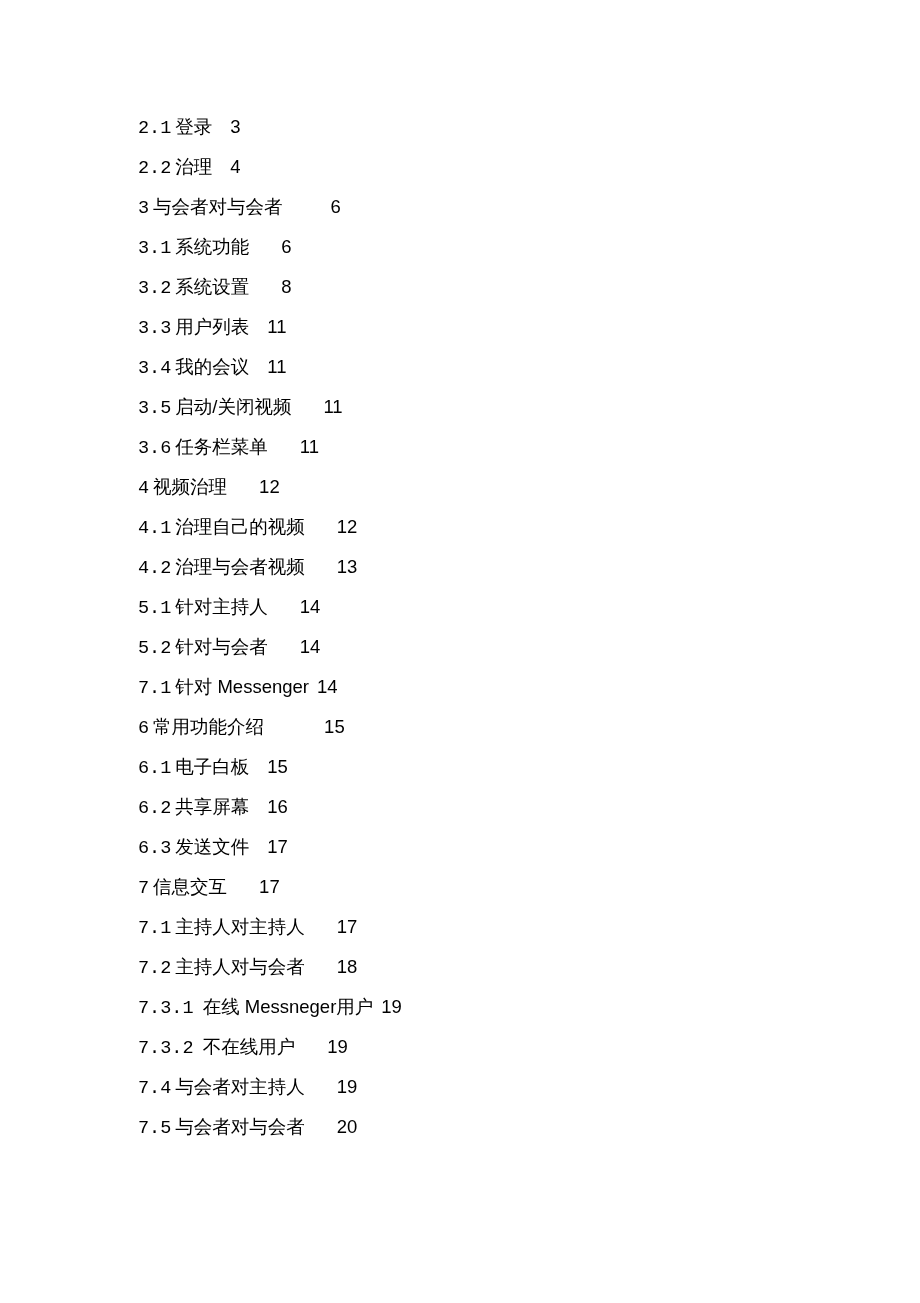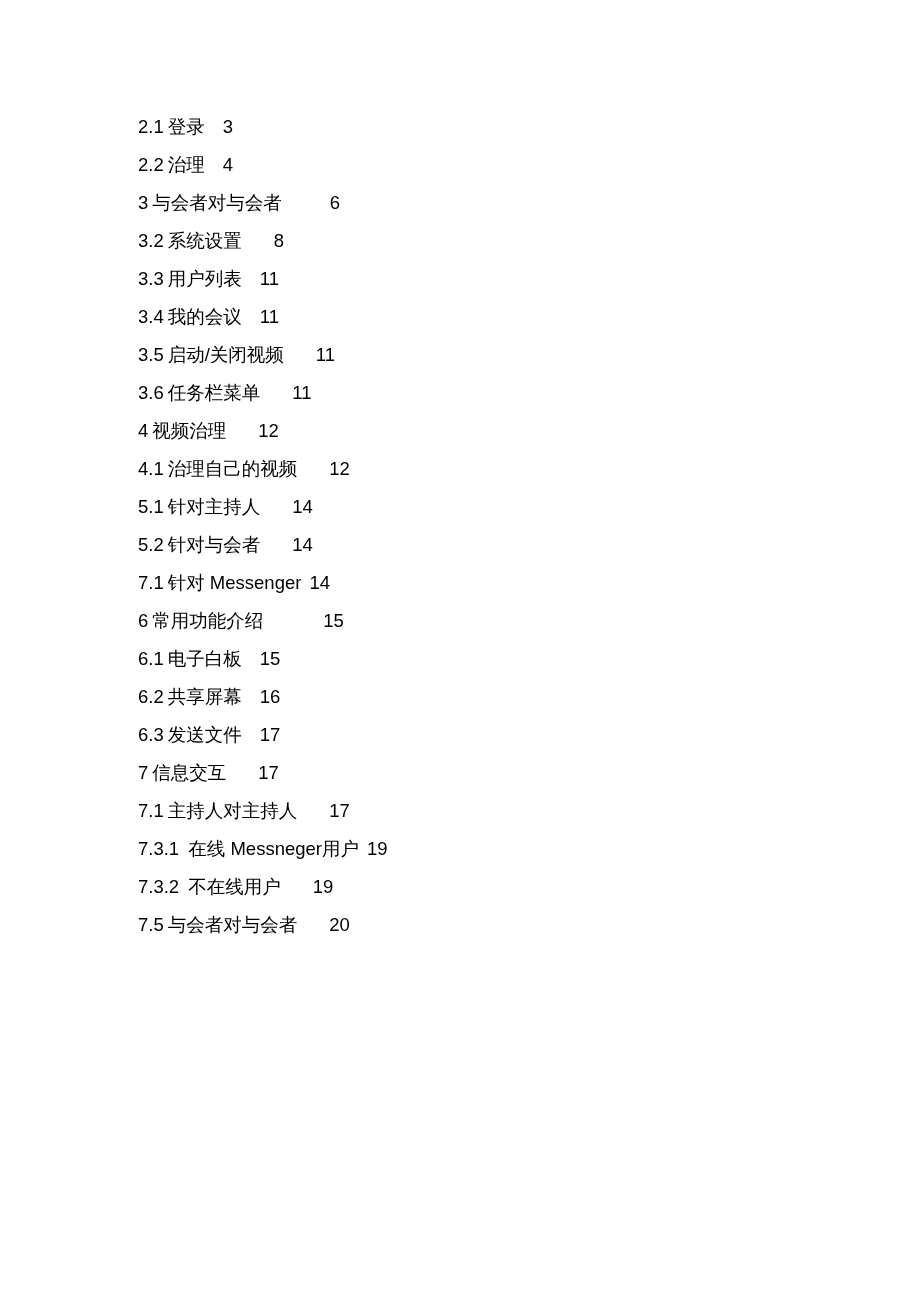--- a/index.html
+++ b/index.html
@@ -17,21 +17,21 @@
     }
     .toc {
       font-size: 18.5px;
       line-height: 1;
     }
     .toc-entry {
       margin-bottom: 19.5px;
       white-space: nowrap;
     }
     .num {
-      font-family: Liberation Sans, sans-serif;
+      font-family: Liberation Mono, monospace;
     }
     .title {
       font-family: Liberation Sans, sans-serif;
       margin-left: 4px;
     }
     .page {
       font-family: Arial, sans-serif;
       display: inline-block;
     }
     .gap-small { margin-left: 18px; }
@@ -40,32 +40,36 @@
     .gap-xlarge { margin-left: 60px; }
     .gap-tiny { margin-left: 8px; }
   </style>
 </head>
 <body>
 
 <div class="toc" id="toc-container">
 <div class="toc-entry"><span class="num">2.1</span><span class="title">登录</span><span class="page gap-small">3</span></div>
     <div class="toc-entry"><span class="num">2.2</span><span class="title">治理</span><span class="page gap-small">4</span></div>
     <div class="toc-entry"><span class="num">3</span><span class="title">与会者对与会者</span><span class="page gap-large">6</span></div>
+    <div class="toc-entry"><span class="num">3.1</span><span class="title">系统功能</span><span class="page gap-med">6</span></div>
     <div class="toc-entry"><span class="num">3.2</span><span class="title">系统设置</span><span class="page gap-med">8</span></div>
     <div class="toc-entry"><span class="num">3.3</span><span class="title">用户列表</span><span class="page gap-small">11</span></div>
     <div class="toc-entry"><span class="num">3.4</span><span class="title">我的会议</span><span class="page gap-small">11</span></div>
     <div class="toc-entry"><span class="num">3.5</span><span class="title">启动/关闭视频</span><span class="page gap-med">11</span></div>
     <div class="toc-entry"><span class="num">3.6</span><span class="title">任务栏菜单</span><span class="page gap-med">11</span></div>
     <div class="toc-entry"><span class="num">4</span><span class="title">视频治理</span><span class="page gap-med">12</span></div>
     <div class="toc-entry"><span class="num">4.1</span><span class="title">治理自己的视频</span><span class="page gap-med">12</span></div>
+    <div class="toc-entry"><span class="num">4.2</span><span class="title">治理与会者视频</span><span class="page gap-med">13</span></div>
     <div class="toc-entry"><span class="num">5.1</span><span class="title">针对主持人</span><span class="page gap-med">14</span></div>
     <div class="toc-entry"><span class="num">5.2</span><span class="title">针对与会者</span><span class="page gap-med">14</span></div>
     <div class="toc-entry"><span class="num">7.1</span><span class="title">针对 Messenger</span><span class="page gap-tiny">14</span></div>
     <div class="toc-entry"><span class="num">6</span><span class="title">常用功能介绍</span><span class="page gap-xlarge">15</span></div>
     <div class="toc-entry"><span class="num">6.1</span><span class="title">电子白板</span><span class="page gap-small">15</span></div>
     <div class="toc-entry"><span class="num">6.2</span><span class="title">共享屏幕</span><span class="page gap-small">16</span></div>
     <div class="toc-entry"><span class="num">6.3</span><span class="title">发送文件</span><span class="page gap-small">17</span></div>
     <div class="toc-entry"><span class="num">7</span><span class="title">信息交互</span><span class="page gap-med">17</span></div>
     <div class="toc-entry"><span class="num">7.1</span><span class="title">主持人对主持人</span><span class="page gap-med">17</span></div>
+    <div class="toc-entry"><span class="num">7.2</span><span class="title">主持人对与会者</span><span class="page gap-med">18</span></div>
     <div class="toc-entry"><span class="num">7.3.1</span><span class="title">  在线 Messneger用户</span><span class="page gap-tiny">19</span></div>
     <div class="toc-entry"><span class="num">7.3.2</span><span class="title">  不在线用户</span><span class="page gap-med">19</span></div>
+    <div class="toc-entry"><span class="num">7.4</span><span class="title">与会者对主持人</span><span class="page gap-med">19</span></div>
     <div class="toc-entry"><span class="num">7.5</span><span class="title">与会者对与会者</span><span class="page gap-med">20</span></div>
   </div>
 
 </body></html>

